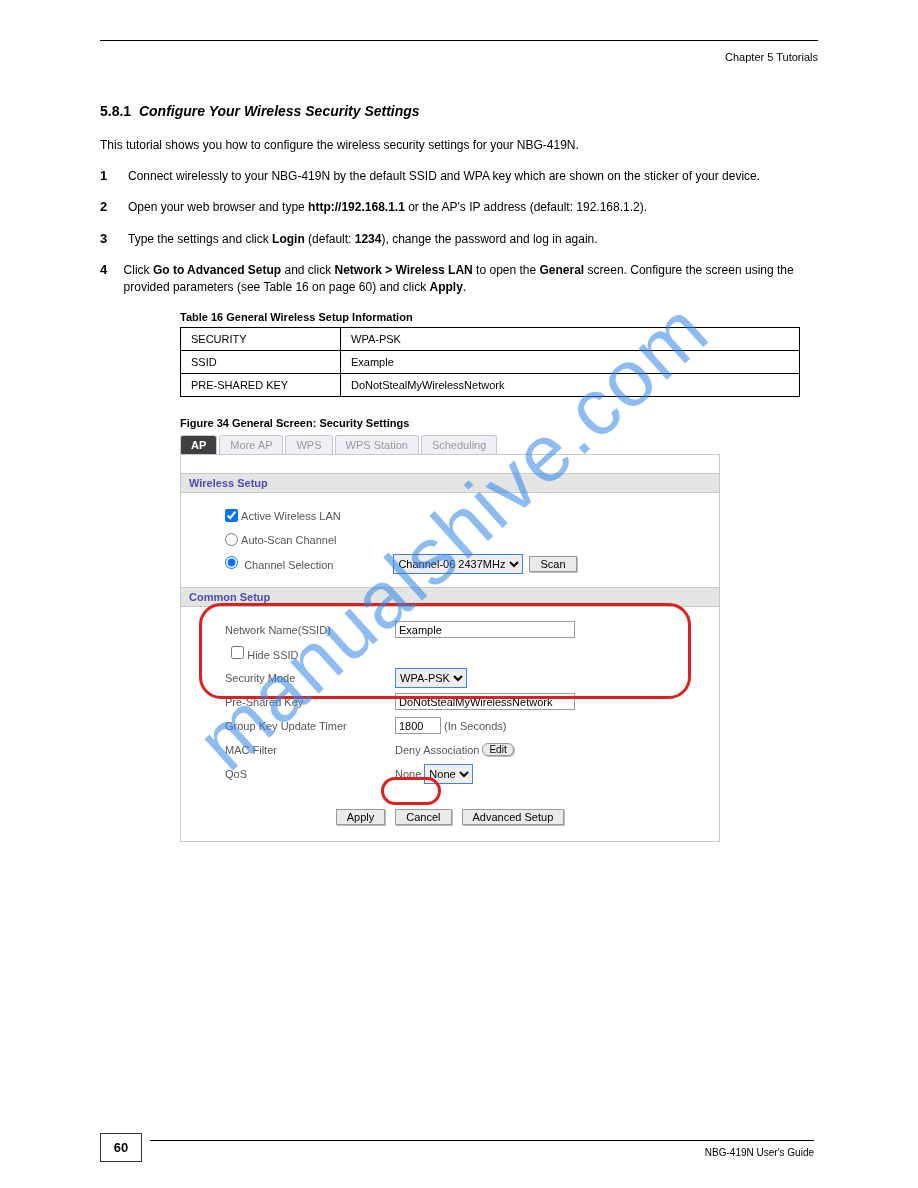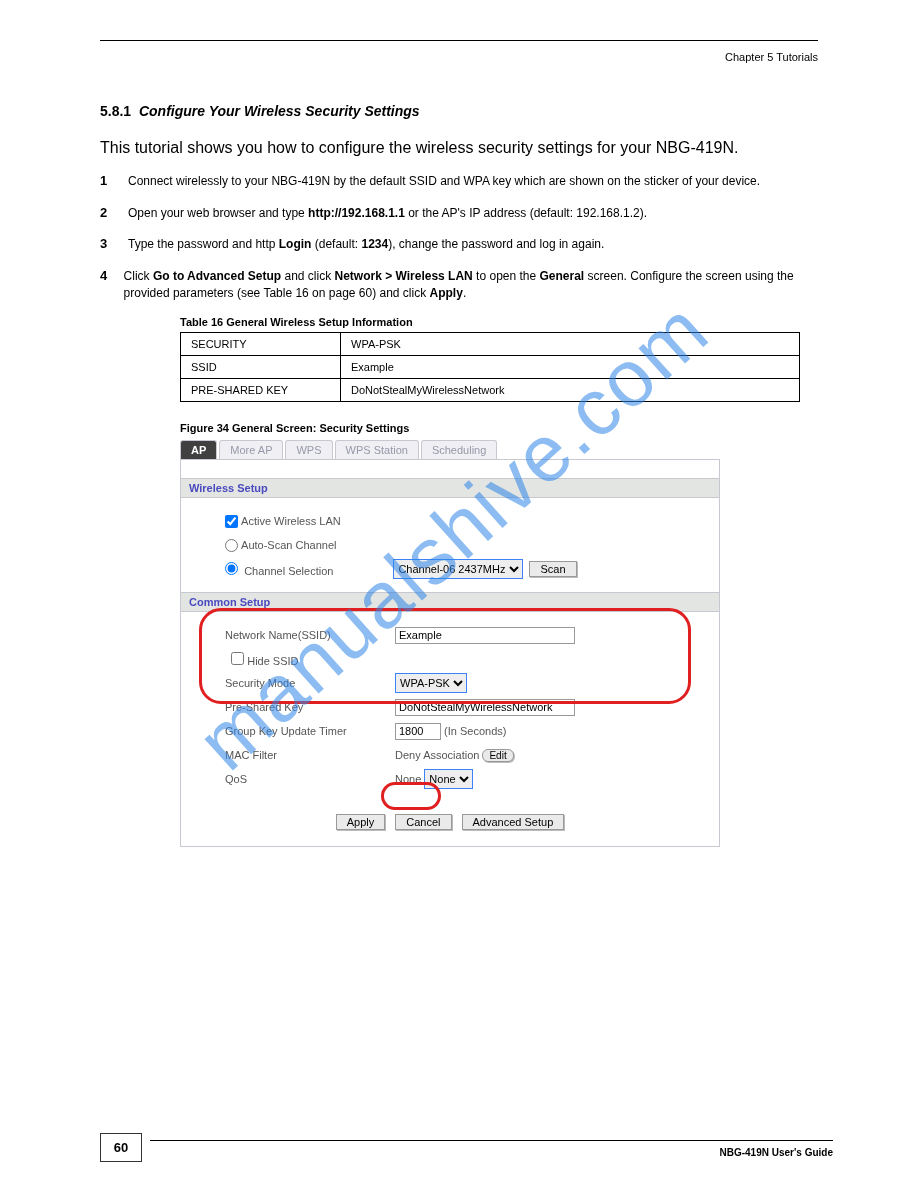--- a/index.html
+++ b/index.html
@@ -24,21 +24,21 @@
     text-align: right;
     margin-bottom: 40px;
   }
   .doc-section-num {
     font-size: 14px;
     font-weight: bold;
     margin-bottom: 18px;
   }
   .doc-section-title { font-style: italic; }
   .para {
-    font-size: 16px;
+    font-size: 12px;
     line-height: 1.4;
     margin-bottom: 14px;
   }
   .step { display: flex; gap: 14px; margin-bottom: 14px; }
   .step-num { font-weight: bold; font-size: 13px; width: 14px; }
   .step-text { font-size: 12px; line-height: 1.45; }
   .table-caption {
     font-weight: bold;
     font-size: 11px;
     margin: 6px 0 4px 80px;
@@ -128,21 +128,21 @@
     opacity:0.55;
     transform: rotate(-42deg);
     transform-origin: left top;
     font-family: Arial, sans-serif;
     letter-spacing: 2px;
     pointer-events:none;
     white-space:nowrap;
   }
   .footer {
     position:absolute;
-    bottom: 30px; left: 100px; right: 85px; font-weight: bold;
+    bottom: 30px; left: 100px; right: 104px;
   }
   .footer .rule { border-top:1px solid #000; margin-bottom:6px; margin-left:50px; }
   .footer .label { font-size:10px; text-align:right; }
   .page-num-box {
     position:absolute;
     bottom:26px; left:100px;
     width:42px; height:29px;
     border:1px solid #333;
     display:flex; align-items:center; justify-content:center;
     font-size:13px; font-weight:bold;
@@ -170,21 +170,21 @@
   <div class="step">
     <div class="step-num">2</div>
     <div class="step-text">
       <span>Open your web browser and type </span><b>http://192.168.1.1</b><span> or the AP's IP address (default: 192.168.1.2).</span>
     </div>
   </div>
 
   <div class="step">
     <div class="step-num">3</div>
     <div class="step-text">
-      <span>Type the password and http </span><b>Login</b><span> (default: </span><b>1234</b><span>), change the password and log in again.</span>
+      <span>Type the settings and click </span><b>Login</b><span> (default: </span><b>1234</b><span>), change the password and log in again.</span>
     </div>
   </div>
 
   <div class="step">
     <div class="step-num">4</div>
     <div class="step-text">
       <span>Click </span><b>Go to Advanced Setup</b><span> and click </span><b>Network &gt; Wireless LAN</b><span> to open the </span><b>General</b><span> screen. Configure the screen using the provided parameters (see Table 16 on page 60) and click </span><b>Apply</b><span>.</span>
     </div>
   </div>
 

